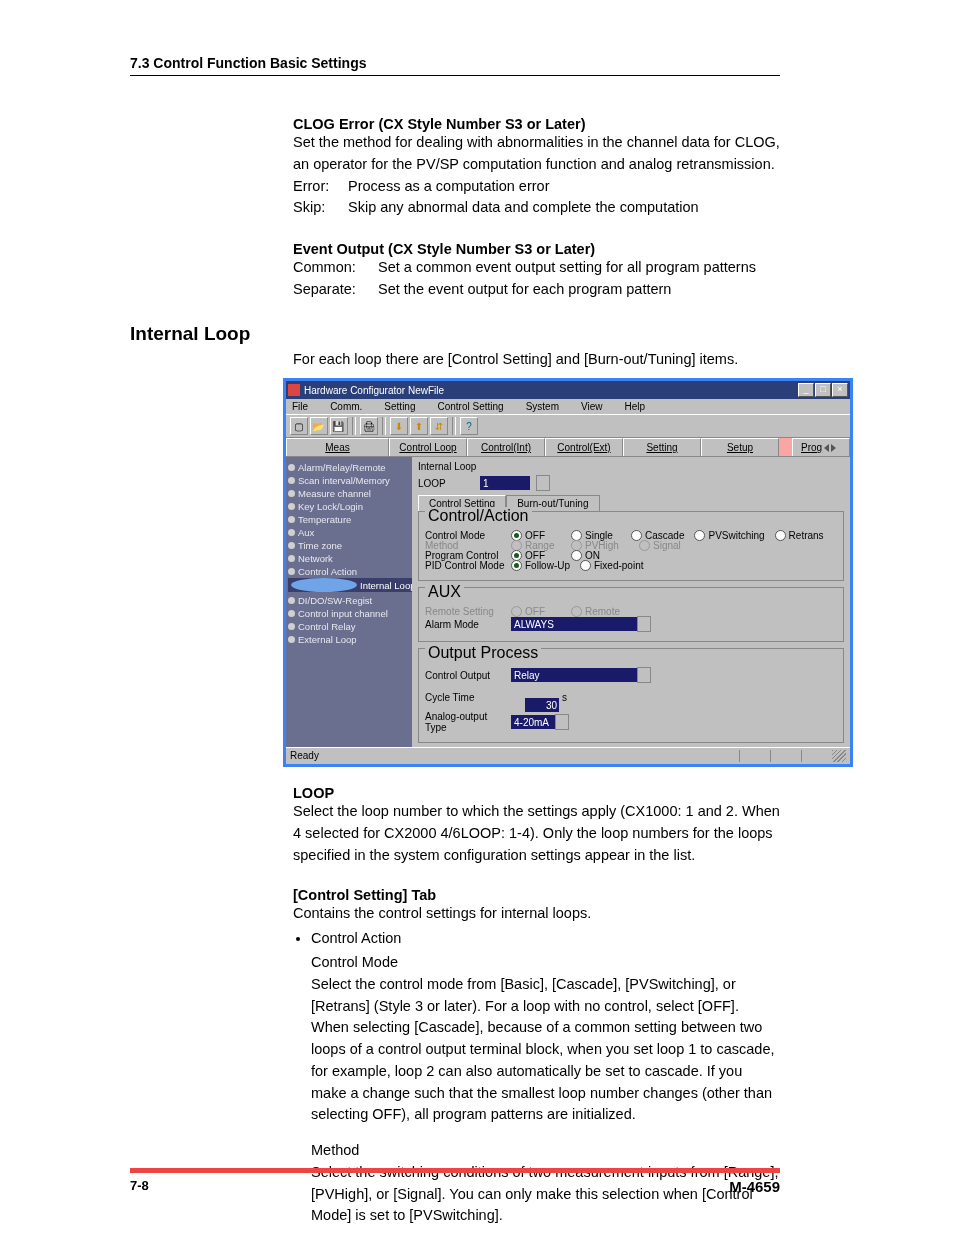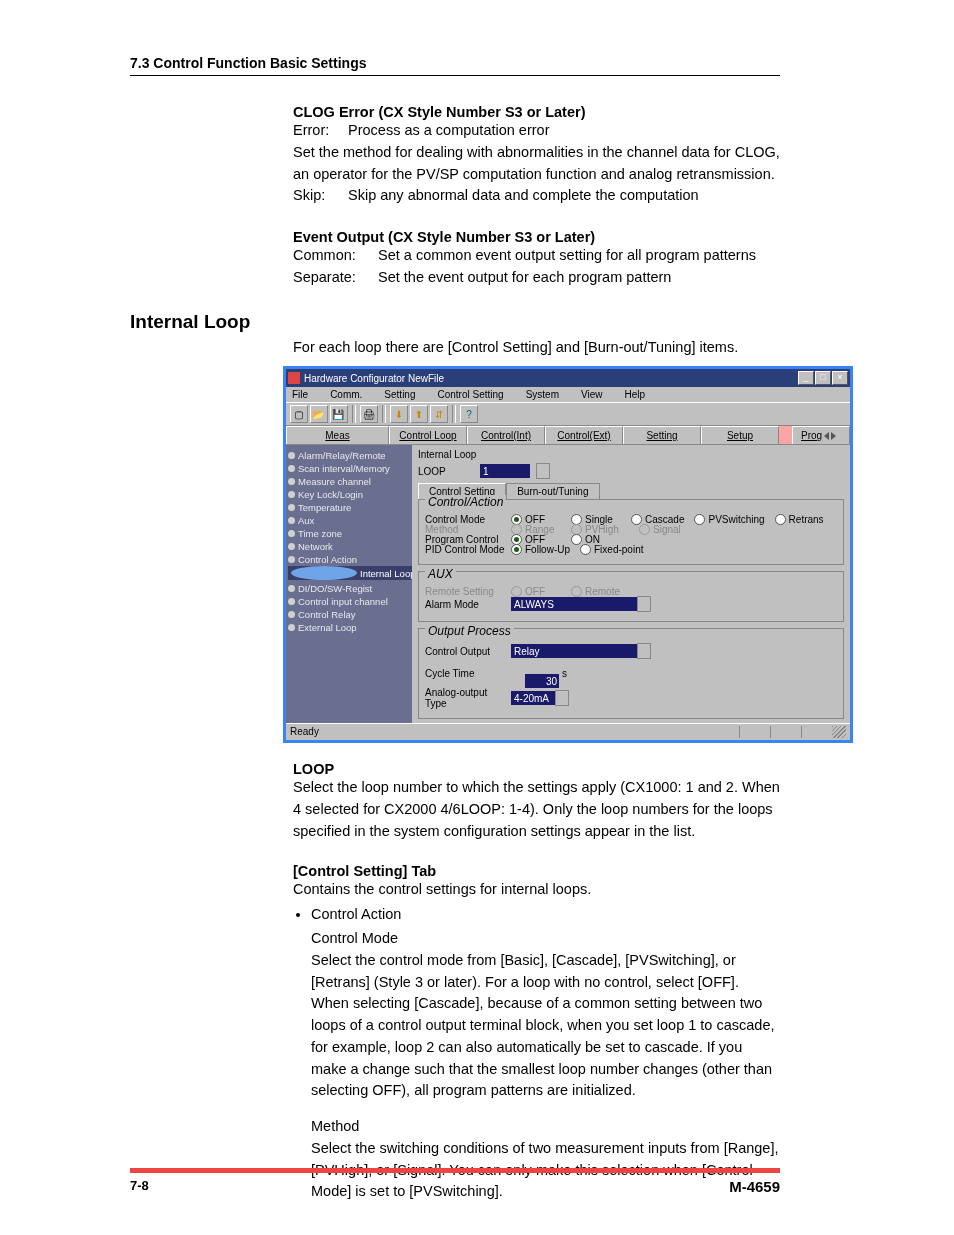--- a/index.html
+++ b/index.html
@@ -20,21 +20,21 @@
   .header-line {
     font-weight: bold;
     font-size: 14px;
     border-bottom: 1px solid #000;
     padding-bottom: 4px;
     margin-bottom: 20px;
   }
   .section-h {
     font-weight: bold;
     font-size: 14.5px;
-    margin-top: 8px;
+    margin-top: 20px;
   }
   .body-text {
     font-size: 14.5px;
     line-height: 1.5;
   }
   .indent-block {
     margin-left: 163px;
   }
   .def-row { display:flex; }
   .def-key { width: 85px; flex-shrink:0; }
@@ -101,21 +101,21 @@
   .form { flex:1; background:#c0c0c0; padding:4px 6px;}
   .form-title { font-size:10px; margin-bottom:3px;}
   .looprow { display:flex; align-items:center; gap:6px; margin:2px 0;}
   .loopsel { width:44px; height:14px; background:#1a1a6a; color:#fff; padding:0 3px; display:flex; align-items:center;}
   .loopdd { width:12px; height:14px; background:#c0c0c0; border:1px solid #888;}
   .subtabs { display:flex; margin-top:4px;}
   .subtab { padding:2px 10px; border:1px solid #888; border-bottom:none; font-size:10px; background:#c0c0c0;}
   .subtab.active { border-top:1px solid #fff; border-left:1px solid #fff; background:#c0c0c0;}
   .group { border:1px solid #888; border-top-color:#888; margin-top:0; padding:4px 6px 6px 6px; position:relative;}
   .group + .group { margin-top:6px;}
-  .group-label { position:relative; top:-9px; background:#c0c0c0; padding:0 3px; font-size:12px; display:inline-block;font-style:italic;}
+  .group-label { position:relative; top:-9px; background:#c0c0c0; padding:0 3px; font-size:16px; display:inline-block;}
   .frow { display:flex; align-items:center; margin-top:-4px; margin-bottom:3px; font-size:10px;}
   .flabel { width:86px; flex-shrink:0;}
   .radio { width:9px;height:9px;border-radius:50%;border:1px solid #555;background:#fff;display:inline-block;margin-right:3px;vertical-align:middle;position:relative;}
   .radio.on::after{content:"";position:absolute;left:2px;top:2px;width:5px;height:5px;border-radius:50%;background:#1a5a1a;}
   .radio.dis { background:#c0c0c0; border-color:#999;}
   .ropt { display:inline-flex; align-items:center; margin-right:10px; min-width:50px;}
   .ropt.dim { color:#888;}
   .sel { height:14px; background:#1a1a6a; color:#fff; padding:0 3px; display:inline-flex; align-items:center; min-width:60px;}
   .dd { width:12px; height:14px; background:#c0c0c0; border:1px solid #888; display:inline-block;}
   .numbox { width:30px; height:14px; background:#1a1a6a; color:#fff; text-align:right; padding:0 2px; display:inline-flex; align-items:center; justify-content:flex-end;margin-top:16px;}
@@ -129,25 +129,25 @@
   .sub-indent { margin-left:18px; }
 </style>
 </head>
 <body>
 
 <div class="page">
   <div class="header-line">7.3  Control Function Basic Settings</div>
 
   <div class="indent-block">
     <div class="section-h">CLOG Error (CX Style Number S3 or Later)</div>
+    <div class="body-text">Set the method for dealing with abnormalities in the channel data for CLOG, an operator for the PV/SP computation function and analog retransmission.</div>
     <div class="body-text def-row">
       <div class="def-key" style="width:55px">Error:</div>
       <div class="def-val">Process as a computation error</div>
     </div>
-    <div class="body-text">Set the method for dealing with abnormalities in the channel data for CLOG, an operator for the PV/SP computation function and analog retransmission.</div>
     <div class="body-text def-row">
       <div class="def-key" style="width:55px">Skip:</div>
       <div class="def-val">Skip any abnormal data and complete the computation</div>
     </div>
 
     <div class="section-h" style="margin-top:22px">Event Output (CX Style Number S3 or Later)</div>
     <div class="body-text def-row">
       <div class="def-key">Common:</div>
       <div class="def-val">Set a common event output setting for all program patterns</div>
     </div>

